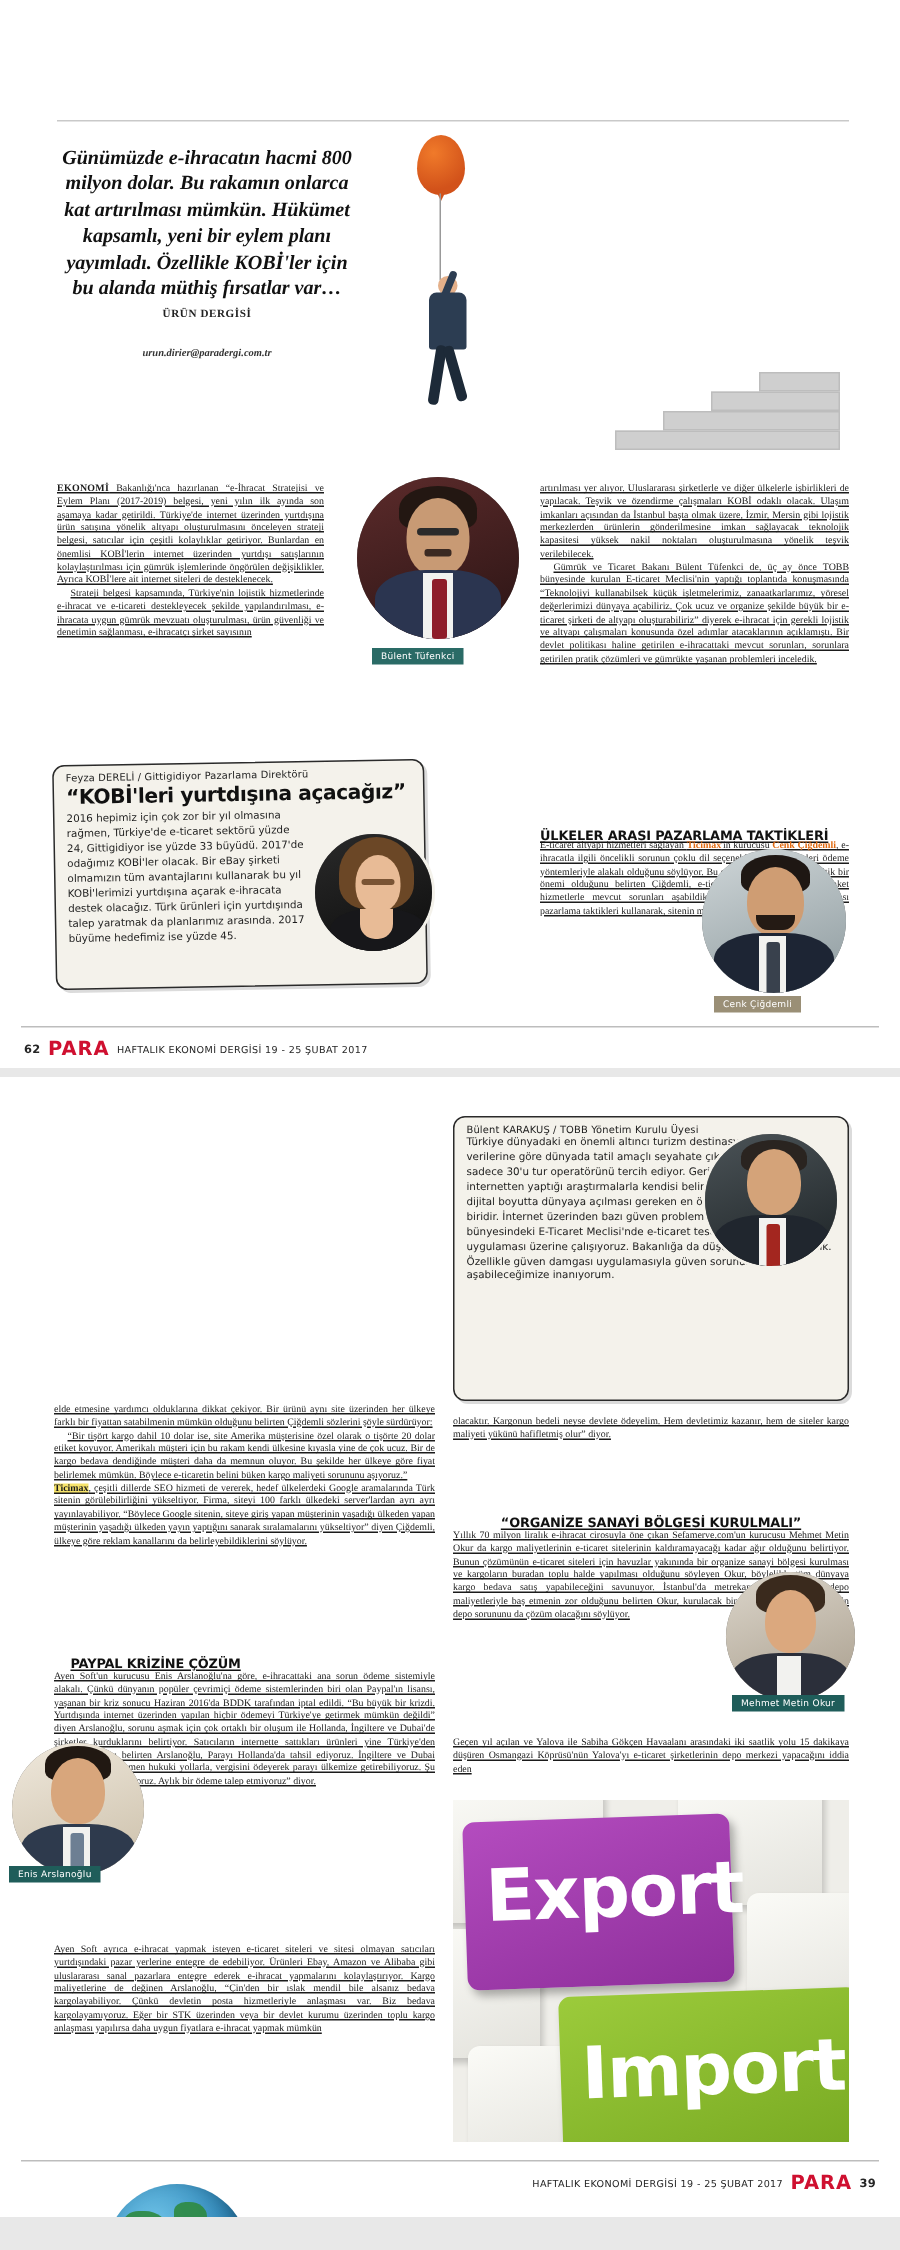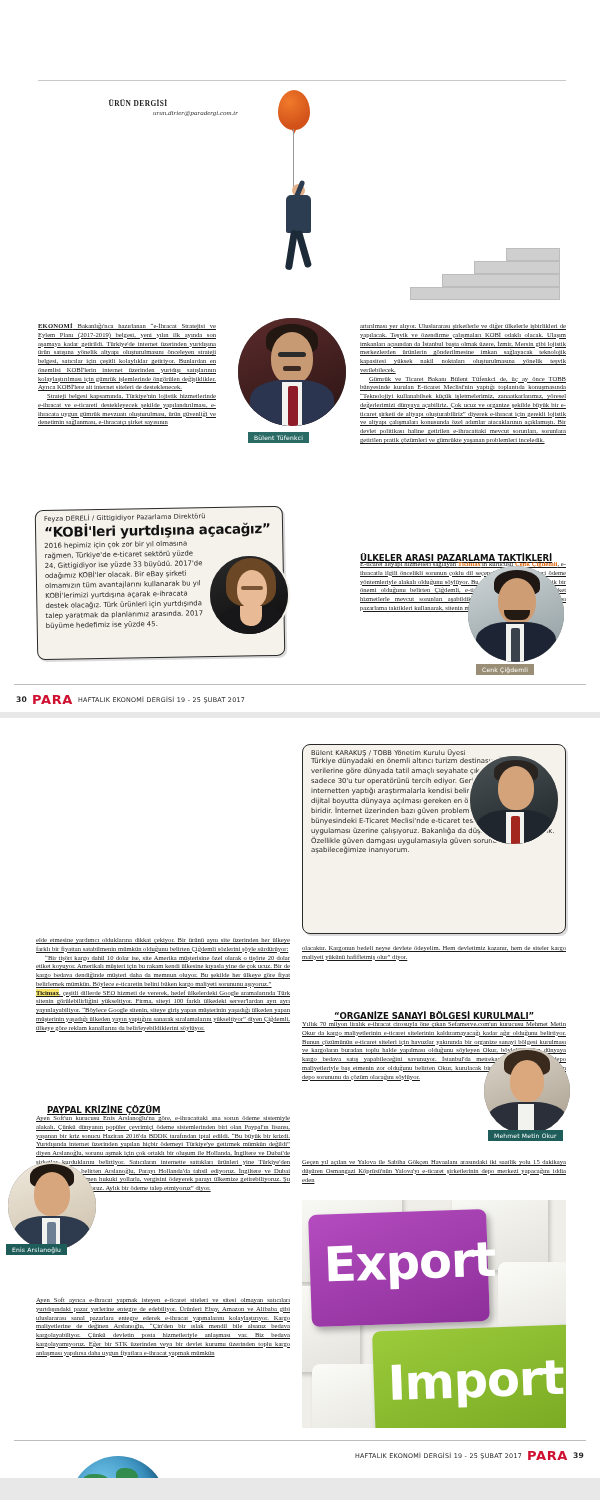--- a/index.html
+++ b/index.html
@@ -34,22 +34,23 @@
     font-weight:bold; font-style:italic;
     font-size:13.4px; line-height:1.30; color:#111;
     text-align:center;
   }
   .byline {
     margin-top:3px; text-align:center;
     font-family:"Liberation Serif", serif;
     font-size:7.4px; letter-spacing:.4px; color:#222; font-weight:bold;
   }
   .byline-mail {
-    text-align:right; font-style:italic; font-size:7px; color:#333;
-    margin-top:1px;
+    text-align:center; font-style:italic; font-size:7px; color:#333;
+    margin-top:18px;
+    font-weight:bold;
   }
 
   
   .hero { position:absolute; left:236px; top:84px; width:330px; height:228px; overflow:hidden; }
   .balloon {
     position:absolute; left:42px; top:6px; width:32px; height:40px;
     background:radial-gradient(circle at 35% 30%, #f07a2a, #d2521a 70%);
     border-radius:50% 50% 48% 48%/ 56% 56% 44% 44%;
   }
   .balloon:after{
@@ -170,20 +171,21 @@
   .key-green { background:linear-gradient(160deg,#9ccb3b,#76a821); box-shadow:3px 4px 6px rgba(0,0,0,.3); }
 </style>
 </head>
 <body>
 
 <div class="page" id="page-38">
 
   <div class="hl-rule"></div>
 
   <div class="lead-wrap">
+    <div class="lead">Günümüzde e-ihracatın hacmi 800 milyon dolar. Bu rakamın onlarca kat artırılması mümkün. Hükümet kapsamlı, yeni bir eylem planı yayımladı. Özellikle KOBİ'ler için bu alanda müthiş fırsatlar var…</div>
     <div class="byline">ÜRÜN DERGİSİ</div>
     <div class="byline-mail">urun.dirier@paradergi.com.tr</div>
   </div>
 
   <div class="hero">
     <div class="balloon"></div>
     <div class="bstring"></div>
     <div class="man">
       <div class="head"></div>
         <div class="arm-up"></div>
@@ -248,21 +250,21 @@
     <div class="pc-bg" style="background:linear-gradient(160deg,#2a2a2a,#0d0d0d);"></div>
     <div class="pc-hair" style="left:16px; top:2px; width:50px; height:48px; background:#6b4726; border-radius:50% 50% 35% 35%;"></div>
     <div class="pc-head" style="left:27px; top:14px; width:30px; height:38px; background:#e8bb96;"></div>
     <div style="position:absolute;left:31px;top:30px;width:22px;height:4px;background:#7a5434;border-radius:2px;"></div>
     <div class="pc-suit" style="left:10px; top:50px; width:64px; height:36px; background:#17171a;"></div>
     <div style="position:absolute;left:30px;top:50px;width:22px;height:20px;background:#e8bb96;border-radius:0 0 10px 10px;"></div>
   </div>
 
   <div class="foot-rule" style="left:14px; top:684px; width:572px;"></div>
   <div class="foot" style="left:16px; top:692px;">
-    <span class="pg">30</span>
+    <span class="pg">62</span>
     <span class="para">PARA</span>
     <span>HAFTALIK EKONOMİ DERGİSİ 19 - 25 ŞUBAT 2017</span>
   </div>
 </div>
 
 <div id="page-div"></div>
 
 <div class="page" id="page-39">
 
   <div class="globe-art">

